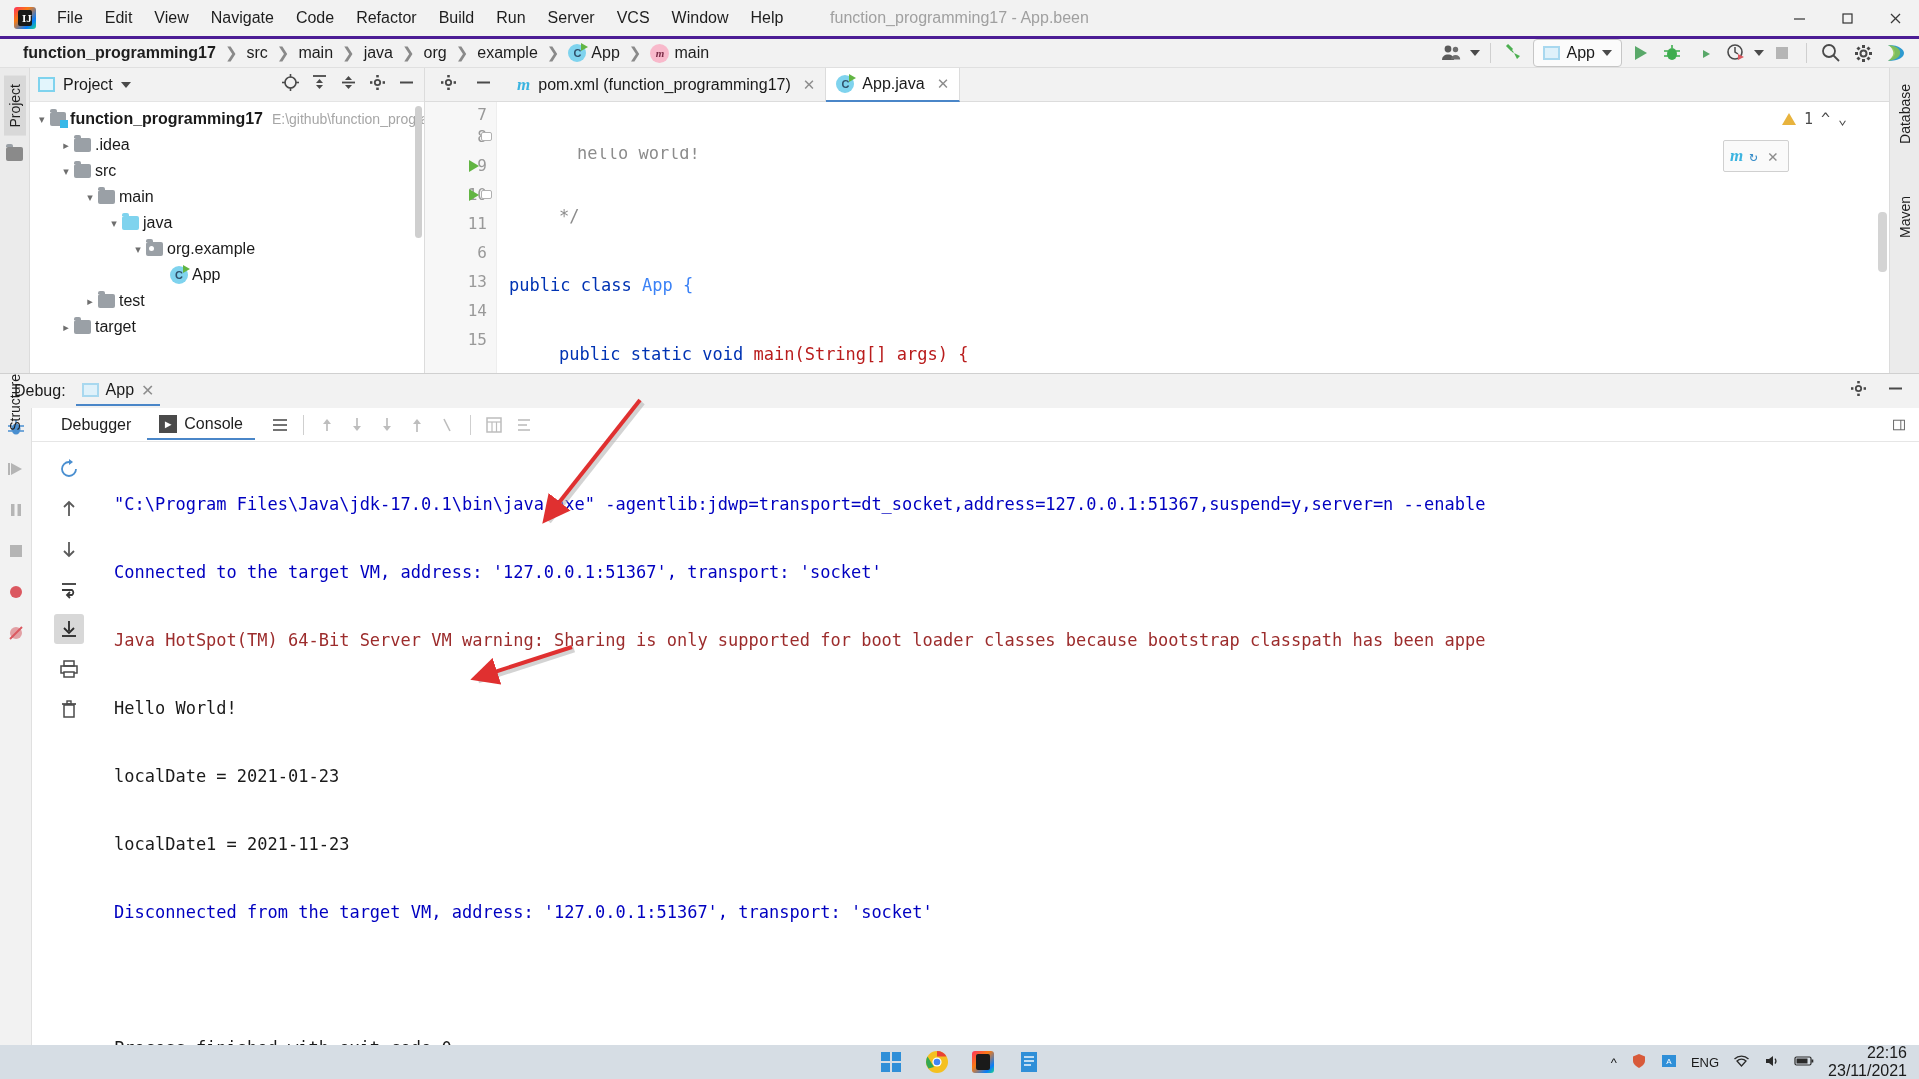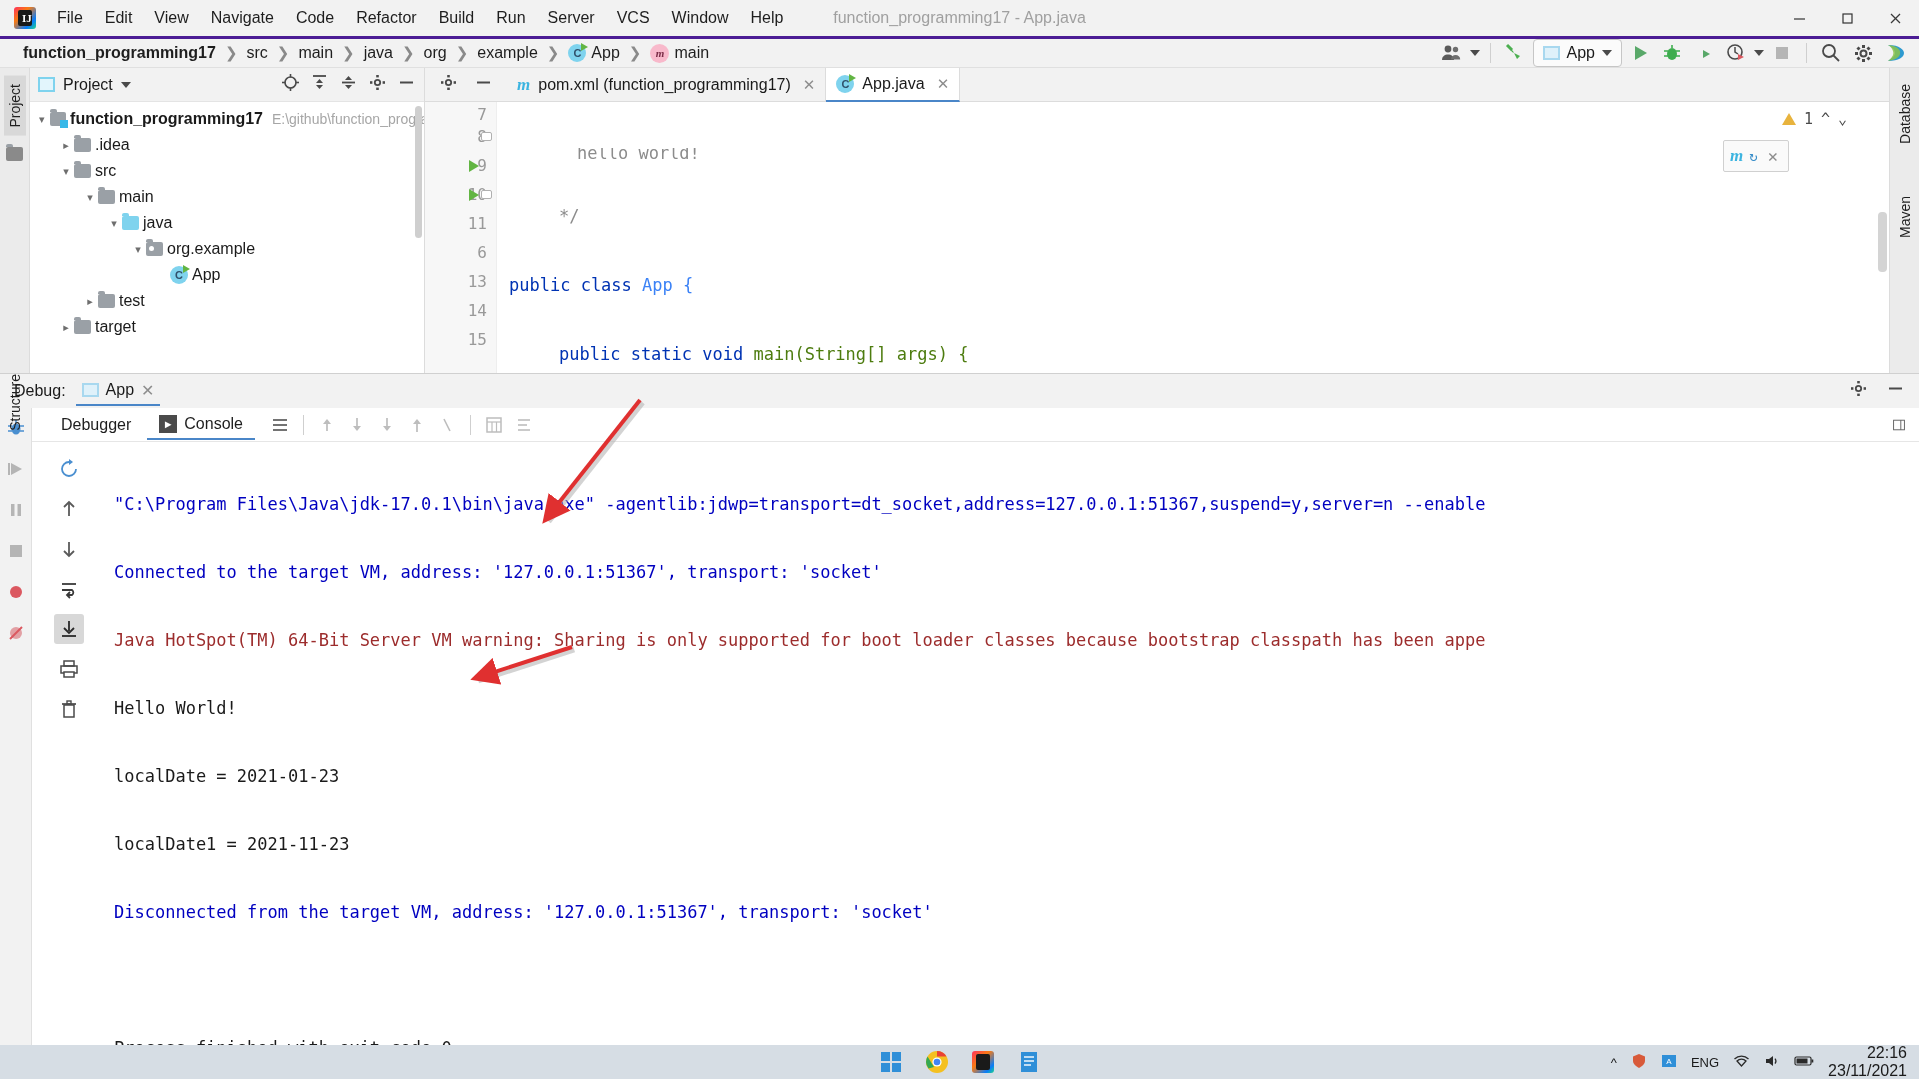--- a/index.html
+++ b/index.html
@@ -138,21 +138,21 @@
       <div class="menu-item">Navigate</div>
       <div class="menu-item">Code</div>
       <div class="menu-item">Refactor</div>
       <div class="menu-item">Build</div>
       <div class="menu-item">Run</div>
       <div class="menu-item">Server</div>
       <div class="menu-item">VCS</div>
       <div class="menu-item">Window</div>
       <div class="menu-item">Help</div>
     </div>
-    <div class="win-title">function_programming17 - App.java</div>
+    <div class="win-title">function_programming17 - App.been</div>
     <div class="wbtns">
       <div class="wbtn">
         <svg width="13" height="13" viewBox="0 0 13 13">
               <line x1="1" y1="7" x2="12" y2="7" stroke="#333" stroke-width="1.2"></line>
             </svg>
       </div>
       <div class="wbtn">
         <svg width="13" height="13" viewBox="0 0 13 13">
               <rect x="2" y="2" width="9" height="9" fill="none" stroke="#333" stroke-width="1.2"></rect>
             </svg>
@@ -431,21 +431,21 @@
           <div class="gline">11</div>
           <div class="gline">6</div>
           <div class="gline">13</div>
           <div class="gline">14</div>
           <div class="gline">15</div>
         </div>
         <div class="code">
           <div class="cl cmt" style="height:14px;line-height:10px;overflow:hidden;padding-left:80px;">hello world!</div>
           <div class="cl cmt" style="padding-left:62px;">*/</div>
           <div class="cl"><span class="kw">public class</span> <span style="color:#3b82f6">App {</span></div>
-          <div class="cl" style="padding-left:62px;"><span class="kw">public static void</span> <span style="color:#4d7c0f">main(String[] args) {</span></div>
+          <div class="cl" style="padding-left:62px;"><span class="kw">public static void</span> <span style="color:#b91c1c">main(String[] args) {</span></div>
           
           
           
           
           
           <div class="warnbox">
             <span class="wtri"></span>
             <span>1</span>
             <span>^</span>
             <span>⌄</span>

